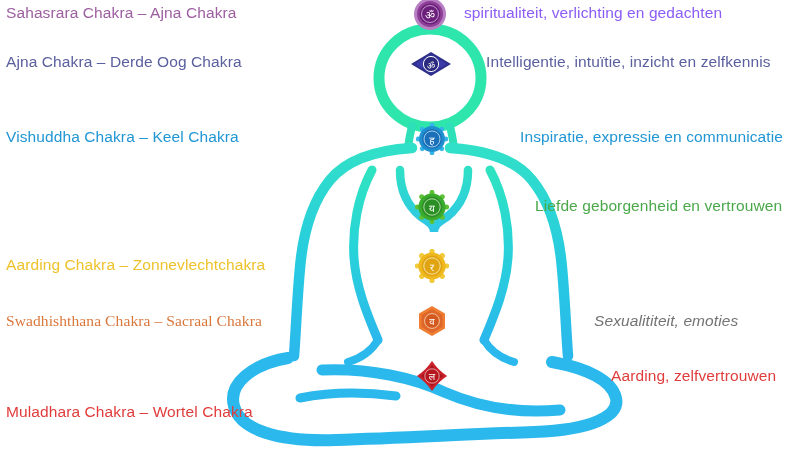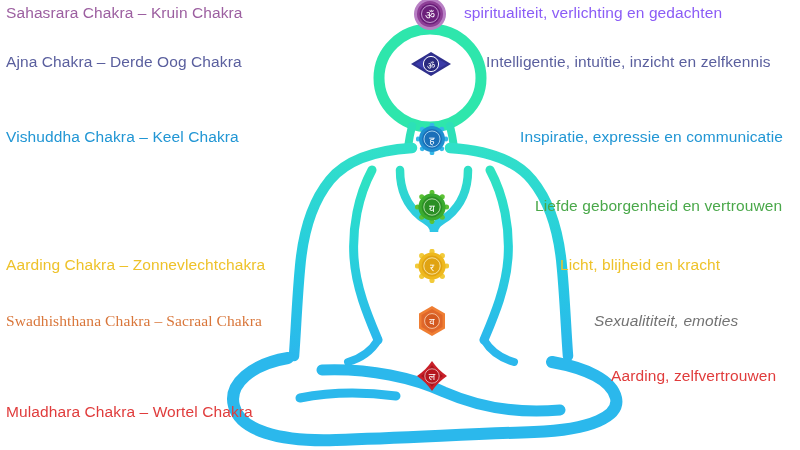--- a/index.html
+++ b/index.html
@@ -216,28 +216,27 @@
         <path d="M16,1 C20,7 25,12 31,16 C25,20 20,25 16,31
                  C12,25 7,20 1,16 C7,12 12,7 16,1 Z" fill="#c92029"></path>
         <path d="M16,5 C19,9.5 22.5,13 27,16 C22.5,19 19,22.5 16,27
                  C13,22.5 9.5,19 5,16 C9.5,13 13,9.5 16,5 Z" fill="#a8141c"></path>
         <circle cx="16" cy="16" r="7.2" fill="#b5161e" stroke="#f2c4c6" stroke-width="0.8"></circle>
         <text x="16" y="20" text-anchor="middle" font-family="'DejaVu Sans', sans-serif" font-size="9.5" fill="#ffffff">ल</text>
       </g>
     </svg>
   </div>
 
-  <div class="label label-left" style="top:4px; color:#9c5fa0;">Sahasrara Chakra – Kruin Chakra</div>
+  <div class="label label-left" style="top:4px; color:#9c5fa0;">Sahasrara Chakra – Ajna Chakra</div>
   <div class="label label-left" style="top:53px; color:#5a5f9e;">Ajna Chakra – Derde Oog Chakra</div>
   <div class="label label-left" style="top:128px; color:#2196d4;">Vishuddha Chakra – Keel Chakra</div>
   <div class="label label-left" style="top:256px; color:#eec22a;">Aarding Chakra – Zonnevlechtchakra</div>
   <div class="label label-left" style="top:312px; color:#d9763a;font-family:Liberation Serif, serif;">Swadhishthana Chakra – Sacraal Chakra</div>
   <div class="label label-left" style="top:367px; color:#e03c3c;margin-top:36px;">Muladhara Chakra – Wortel Chakra</div>
 
   <div class="label label-right" style="left:464px; top:4px; color:#8b5cf6;">spiritualiteit, verlichting en gedachten</div>
   <div class="label label-right" style="left:486px; top:53px; color:#5a5f9e;">Intelligentie, intuïtie, inzicht en zelfkennis</div>
   <div class="label label-right" style="left:520px; top:128px; color:#2196d4;">Inspiratie, expressie en communicatie</div>
   <div class="label label-right" style="left:535px; top:197px; color:#4aa84a;">Liefde geborgenheid en vertrouwen</div>
-  <div class="label label-right" style="left:560px; top:256px; color:#eec22a;">Licht, blijheid en kracht</div>
   <div class="label label-right" style="left:594px; top:312px; color:#737373;font-style:italic;">Sexualititeit, emoties</div>
   <div class="label label-right" style="left:611px; top:367px; color:#e03c3c;">Aarding, zelfvertrouwen</div>
 
 </div>
 
 </body></html>

